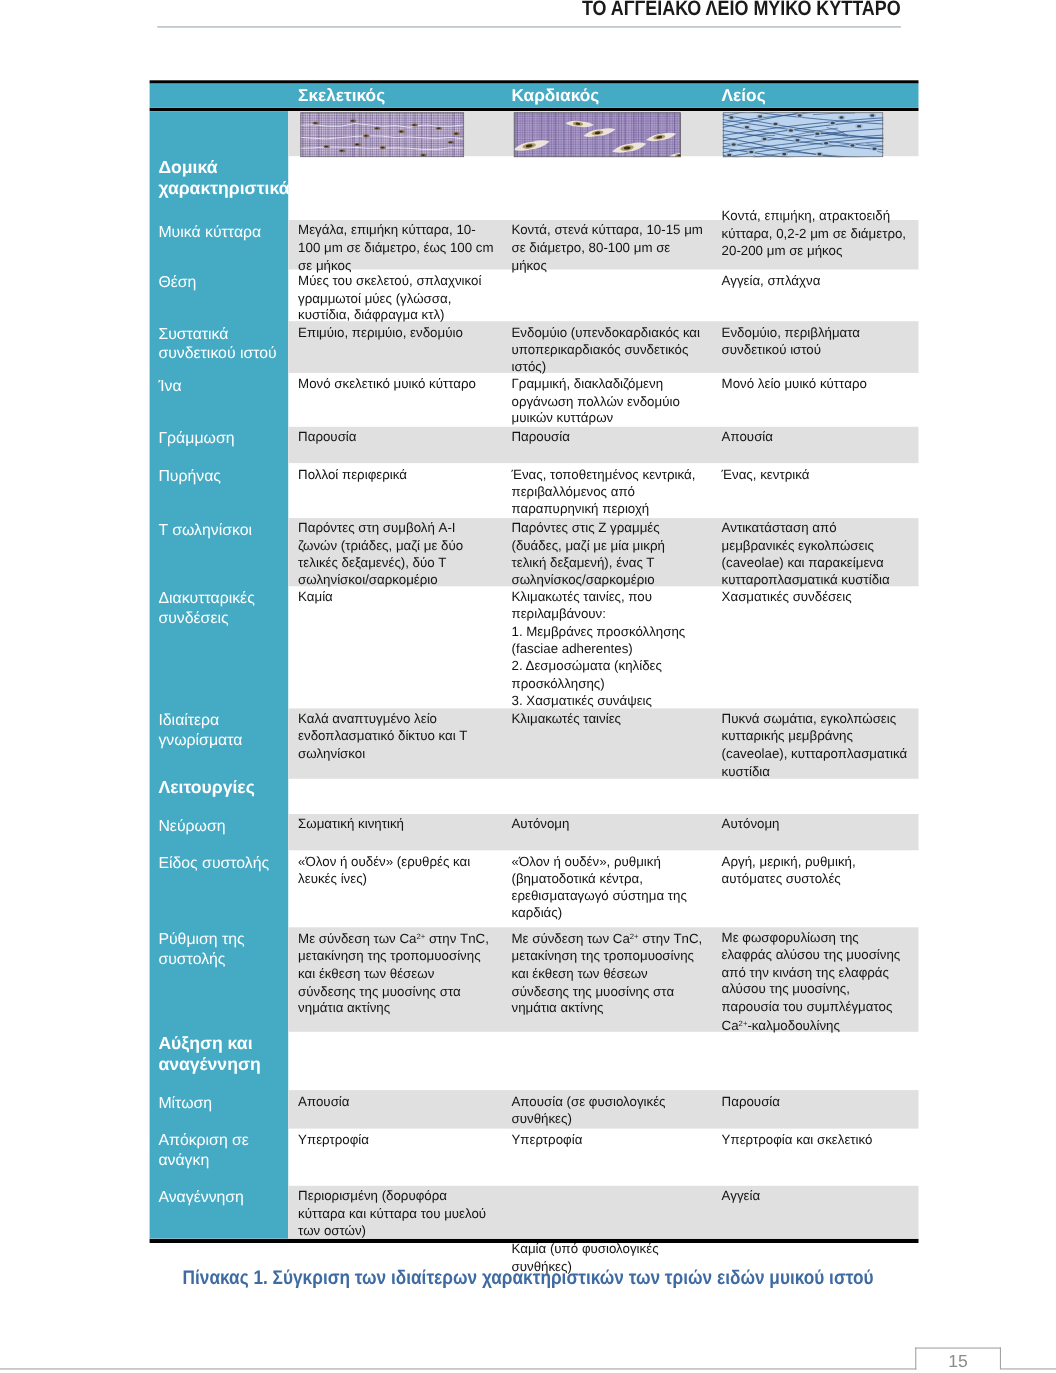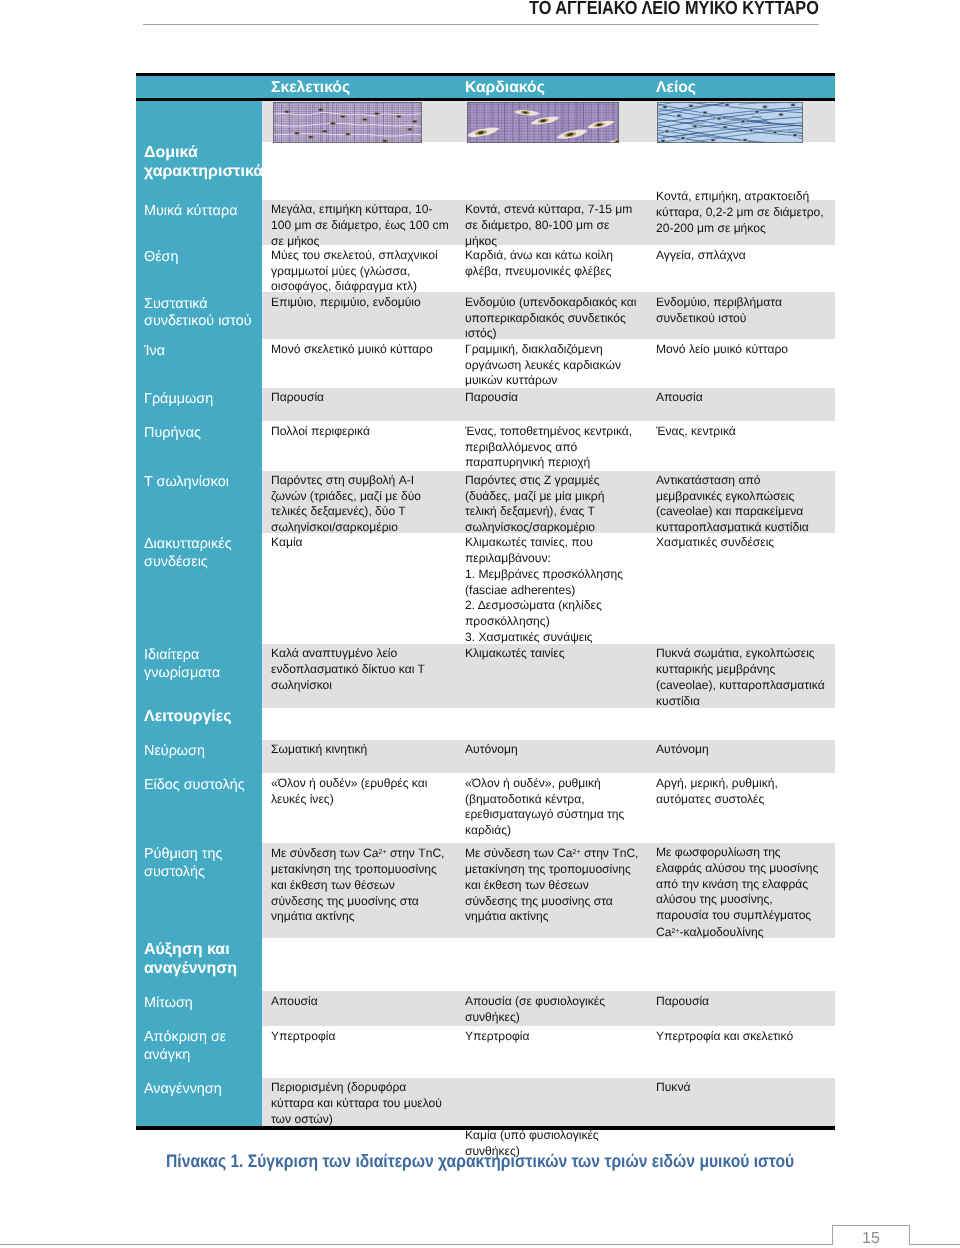--- a/index.html
+++ b/index.html
@@ -501,33 +501,32 @@
               <ellipse cx="138.0" cy="33.2" rx="1.9" ry="1.15" fill="#2b3945" opacity="0.9"></ellipse>
               <ellipse cx="6.0" cy="39.0" rx="3.4" ry="2.1" fill="#a3b8cf" opacity="0.95"></ellipse>
               <ellipse cx="6.0" cy="39.0" rx="1.9" ry="1.15" fill="#2b3945" opacity="0.9"></ellipse>
               <rect x="0.4" y="0.4" width="145.2" height="40.2" fill="none" stroke="#616161" stroke-width="0.8"></rect>
             </svg>
           </div>
 </div>
 <div class="lbl sec" style="top:41.9px">Δομικά χαρακτηριστικά</div>
 <div class="lbl" style="top:101.7px">Μυικά κύτταρα</div>
 <div class="cell" style="left:135px;top:100.9px;width:179.4px">Μεγάλα, επιμήκη κύτταρα, 10-100 μm σε διάμετρο, έως 100 cm σε μήκος</div>
-<div class="cell" style="left:329px;top:100.9px;width:174.2px">Κοντά, στενά κύτταρα, 7-15 μm σε διάμετρο, 80-100 μm σε μήκος</div>
+<div class="cell" style="left:329px;top:100.9px;width:174.2px">Κοντά, στενά κύτταρα, 10-15 μm σε διάμετρο, 80-100 μm σε μήκος</div>
 <div class="cell" style="left:520px;top:88px;width:170.5px">Κοντά, επιμήκη, ατρακτοειδή κύτταρα, 0,2-2 μm σε διάμετρο, 20-200 μm σε μήκος</div>
 <div class="lbl" style="top:147.2px">Θέση</div>
-<div class="cell" style="left:135px;top:146.4px;width:179.4px">Μύες του σκελετού, σπλαχνικοί γραμμωτοί μύες (γλώσσα, οισοφάγος, διάφραγμα κτλ)</div>
-<div class="cell" style="left:329px;top:146.4px;width:174.2px">Καρδιά, άνω και κάτω κοίλη φλέβα, πνευμονικές φλέβες</div>
+<div class="cell" style="left:135px;top:146.4px;width:179.4px">Μύες του σκελετού, σπλαχνικοί γραμμωτοί μύες (γλώσσα, κυστίδια, διάφραγμα κτλ)</div>
 <div class="cell" style="left:520px;top:146.4px;width:170.5px">Αγγεία, σπλάχνα</div>
 <div class="lbl" style="top:194.2px">Συστατικά συνδετικού ιστού</div>
 <div class="cell" style="left:135px;top:193.4px;width:179.4px">Επιμύιο, περιμύιο, ενδομύιο</div>
 <div class="cell" style="left:329px;top:193.4px;width:174.2px">Ενδομύιο (υπενδοκαρδιακός και υποπερικαρδιακός συνδετικός ιστός)</div>
 <div class="cell" style="left:520px;top:193.4px;width:170.5px">Ενδομύιο, περιβλήματα συνδετικού ιστού</div>
 <div class="lbl" style="top:241.2px">Ίνα</div>
 <div class="cell" style="left:135px;top:240.4px;width:179.4px">Μονό σκελετικό μυικό κύτταρο</div>
-<div class="cell" style="left:329px;top:240.4px;width:174.2px">Γραμμική, διακλαδιζόμενη οργάνωση λευκές καρδιακών μυικών κυττάρων</div>
+<div class="cell" style="left:329px;top:240.4px;width:174.2px">Γραμμική, διακλαδιζόμενη οργάνωση πολλών ενδομύιο μυικών κυττάρων</div>
 <div class="cell" style="left:520px;top:240.4px;width:170.5px">Μονό λείο μυικό κύτταρο</div>
 <div class="lbl" style="top:289.7px">Γράμμωση</div>
 <div class="cell" style="left:135px;top:288.9px;width:179.4px">Παρουσία</div>
 <div class="cell" style="left:329px;top:288.9px;width:174.2px">Παρουσία</div>
 <div class="cell" style="left:520px;top:288.9px;width:170.5px">Απουσία</div>
 <div class="lbl" style="top:323.1px">Πυρήνας</div>
 <div class="cell" style="left:135px;top:322.3px;width:179.4px">Πολλοί περιφερικά</div>
 <div class="cell" style="left:329px;top:322.3px;width:174.2px">Ένας, τοποθετημένος κεντρικά, περιβαλλόμενος από παραπυρηνική περιοχή</div>
 <div class="cell" style="left:520px;top:322.3px;width:170.5px">Ένας, κεντρικά</div>
 <div class="lbl" style="top:372.3px">Τ σωληνίσκοι</div>
@@ -560,21 +559,21 @@
 <div class="cell" style="left:135px;top:892.4px;width:179.4px">Απουσία</div>
 <div class="cell" style="left:329px;top:892.4px;width:174.2px">Απουσία (σε φυσιολογικές συνθήκες)</div>
 <div class="cell" style="left:520px;top:892.4px;width:170.5px">Παρουσία</div>
 <div class="lbl" style="top:927.9px">Απόκριση σε ανάγκη</div>
 <div class="cell" style="left:135px;top:927.1px;width:179.4px">Υπερτροφία</div>
 <div class="cell" style="left:329px;top:927.1px;width:174.2px">Υπερτροφία</div>
 <div class="cell" style="left:520px;top:927.1px;width:170.5px">Υπερτροφία και σκελετικό</div>
 <div class="lbl" style="top:979.5px">Αναγέννηση</div>
 <div class="cell" style="left:135px;top:978.7px;width:179.4px">Περιορισμένη (δορυφόρα κύτταρα και κύτταρα του μυελού των οστών)</div>
 <div class="cell" style="left:329px;top:1027px;width:174.2px">Καμία (υπό φυσιολογικές συνθήκες)</div>
-<div class="cell" style="left:520px;top:978.7px;width:170.5px">Πυκνά</div>
+<div class="cell" style="left:520px;top:978.7px;width:170.5px">Αγγεία</div>
     </div>
     <div class="bar"></div>
   </div>
 
   <div class="caption">Πίνακας 1. Σύγκριση των ιδιαίτερων χαρακτηριστικών των τριών ειδών μυικού ιστού</div>
 
   <div class="foot-rule"></div>
   <div class="foot-rule2"></div>
   <div class="pagebox"></div>
   <div class="pagenum">15</div>

